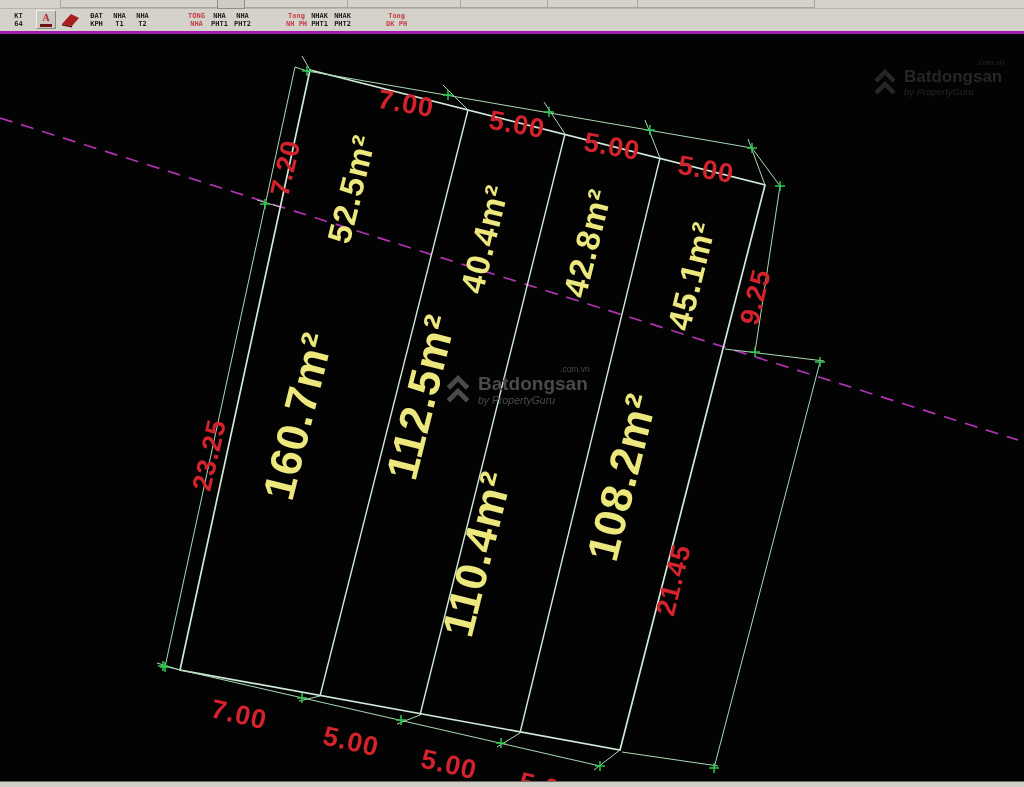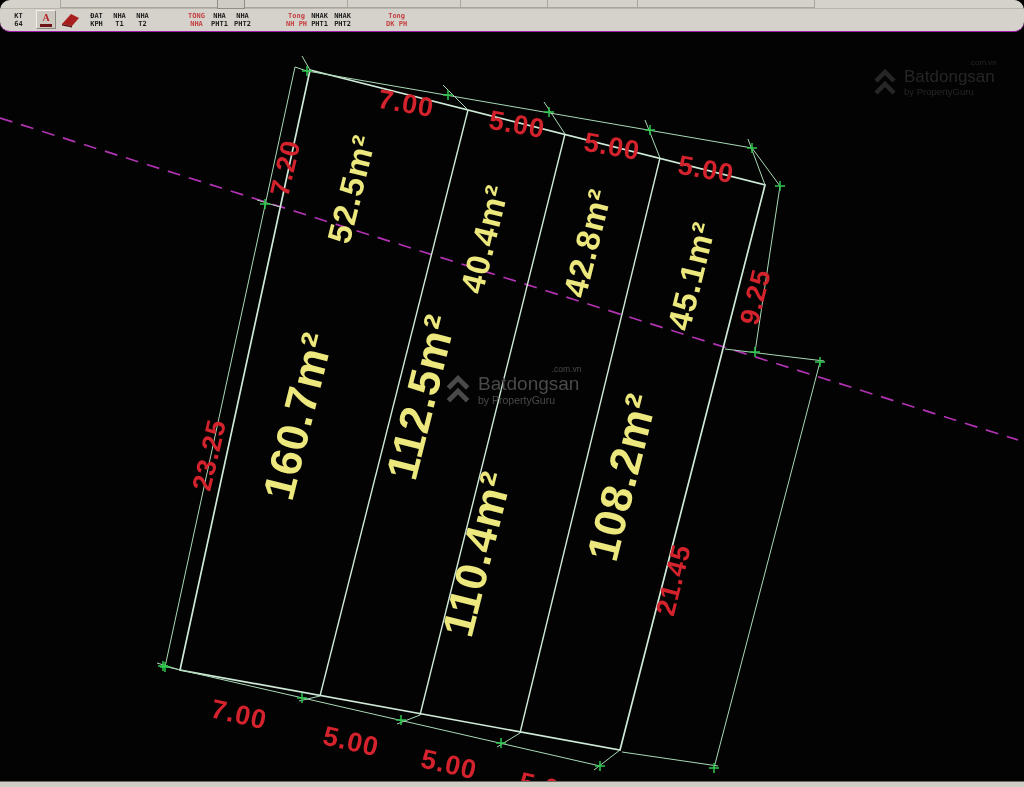--- a/index.html
+++ b/index.html
@@ -1,21 +1,21 @@
 <!DOCTYPE html>
 <html><head>
 <meta charset="utf-8">
 <style>
   html,body{margin:0;padding:0;background:#000;}
   #screen{position:relative;width:1024px;height:787px;overflow:hidden;
           font-family:"Liberation Sans",sans-serif;background:#000;}
 
   
   #toolbar{position:absolute;left:0;top:0;width:1024px;height:31px;
-           background:#d5d2cb;border-bottom:1px solid #a21caf;z-index:5;border-radius:10px;}
+           background:#d5d2cb;border-bottom:3px solid #a21caf;z-index:5;}
   #toolbar .dockstrip{position:absolute;left:0;top:0;width:1024px;height:8px;
            border-bottom:1px solid #b9b5ad;}
   .dockseg{position:absolute;top:0;height:7px;border:1px solid #a9a59d;border-top:none;background:#d5d2cb;}
   .grip-tab{position:absolute;left:217px;top:0;width:26px;height:8px;background:#cfccc5;
             border:1px solid #908d86;border-top:none;}
   .tbrow{position:absolute;left:0;top:8px;width:1024px;height:23px;display:flex;align-items:center;}
   .tbitem{display:flex;flex-direction:column;align-items:center;justify-content:center;
           height:21px;min-width:21px;margin:0;padding:0 1px;cursor:pointer;
           font-family:"DejaVu Sans Mono",monospace;font-size:7px;font-weight:bold;
           line-height:8px;color:#1c1c1c;text-align:center;white-space:nowrap;}
@@ -38,23 +38,23 @@
   
   .lbl{position:absolute;white-space:nowrap;transform:translate(-50%,-50%) rotate(var(--r,0deg));
        font-family:"Liberation Sans",sans-serif;letter-spacing:1px;}
   .dim{color:#d4232d;font-size:27px;font-weight:bold;}
   .area{color:#ece87e;font-weight:bold;}
   .fs33{font-size:33px;} .fs44{font-size:44px;}
 
   
   .wm{position:absolute;display:flex;align-items:flex-start;pointer-events:none;}
   .wm .wm-text{margin-left:6px;position:relative;}
-  .wm .brand{font-weight:normal;letter-spacing:0;}
+  .wm .brand{font-weight:bold;letter-spacing:0;}
   .wm .suffix{position:absolute;right:-2px;top:-9px;font-weight:normal;}
-  .wm .byline{font-weight:normal;}
+  .wm .byline{font-weight:normal;font-style:italic;}
   .wm1{left:872px;top:36px;color:#262626;}
   .wm1 .brand{font-size:17px;line-height:19px;}
   .wm1 .suffix{font-size:8px;}
   .wm1 .byline{font-size:9.5px;}
   .wm2{left:444px;top:342px;color:#4a4a4a;}
   .wm2 .brand{font-size:19px;line-height:21px;}
   .wm2 .suffix{font-size:8.5px;}
   .wm2 .byline{font-size:10.5px;}
 </style>
 </head>

